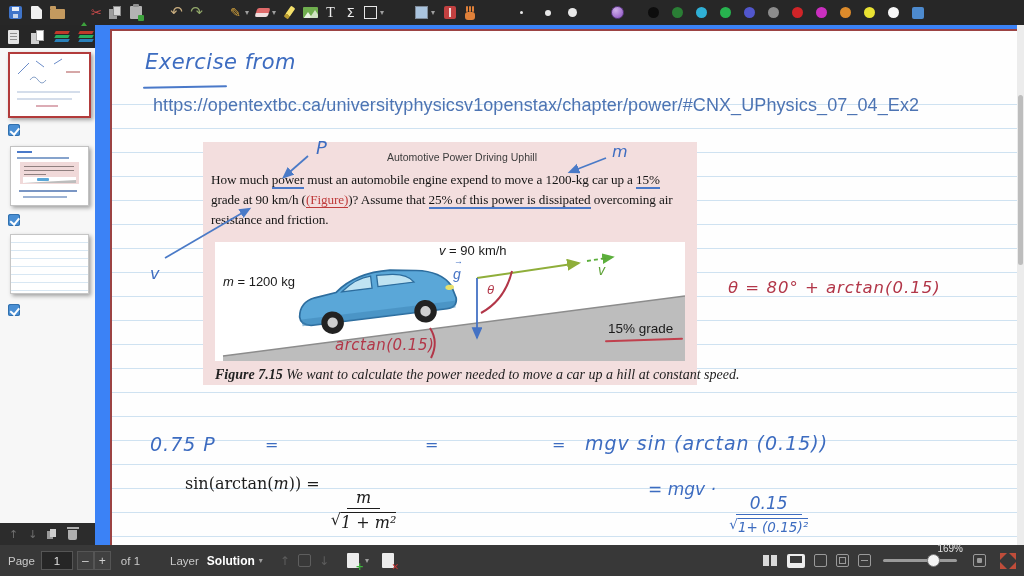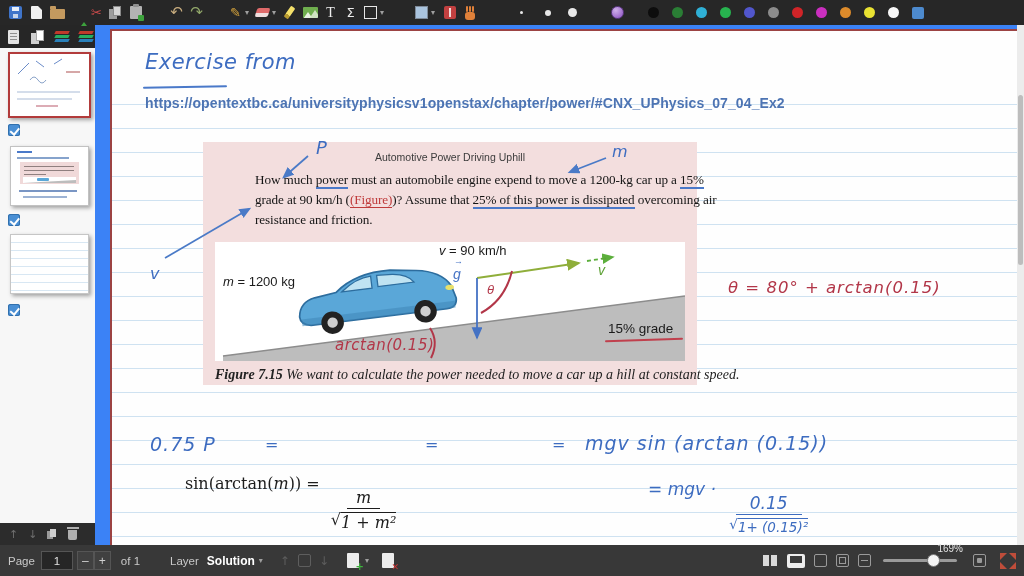--- a/index.html
+++ b/index.html
@@ -68,21 +68,21 @@
 
   
   #canvas{position:absolute;left:95px;top:25px;width:929px;height:520px;background:#3b82f6;overflow:hidden;}
   #page{position:absolute;left:15px;top:4px;width:920px;height:620px;background:#fefefe;border:2px solid #9c4343;cursor:crosshair;}
   #ruled{position:absolute;left:0;top:73px;right:0;bottom:0;
          background:repeating-linear-gradient(to bottom,#cfe2f1 0 1.3px,transparent 1.3px 24px);}
   .hw{font-family:"DejaVu Sans",sans-serif;font-style:italic;color:#3d6cc0;}
   .hwr{font-family:"DejaVu Sans",sans-serif;font-style:italic;color:#b23648;}
   .linkish{color:#4d74b3;font-weight:500;letter-spacing:.1px;}
   #pinkbox{position:absolute;left:91px;top:111px;width:494px;height:243px;background:#f3dede;}
-  .pl{position:absolute;left:8px;white-space:nowrap;font-family:"Liberation Serif",serif;font-size:13.2px;color:#141414;letter-spacing:-.1px;margin-left:44px;}
+  .pl{position:absolute;left:8px;white-space:nowrap;font-family:"Liberation Serif",serif;font-size:13.2px;color:#141414;letter-spacing:-.1px;}
   .u-blue{border-bottom:2px solid #4a79c9;}
   .fig-link{color:#bf3b3b;border-bottom:1.5px solid #bf3b3b;cursor:pointer;}
   #figarea{position:absolute;left:12px;top:100px;width:470px;height:119px;background:#fff;}
   .flabel{position:absolute;white-space:nowrap;font-size:13px;color:#1b1b1b;}
   .vec{position:relative;display:inline-block;font-style:italic;}
   .vec::after{content:"→";position:absolute;left:1px;top:-10px;font-size:9px;}
   .fcap{position:absolute;left:12px;top:225px;font-family:"Liberation Serif",serif;font-style:italic;font-size:14px;color:#222;white-space:nowrap;}
   .frac{display:inline-flex;flex-direction:column;align-items:center;vertical-align:-14px;}
   .frac .num{border-bottom:1.4px solid currentColor;padding:0 9px 1px;}
   .frac .den{display:flex;align-items:flex-start;padding-top:1px;}
@@ -275,24 +275,24 @@
     </div>
   </div>
 
   <div id="canvas">
     <div id="page">
       <div id="ruled"></div>
 
       <div class="abs hw" style="left:33px;top:19px;font-size:21px;font-weight:500;letter-spacing:.5px;">Exercise from</div>
       <div class="abs" style="left:31px;top:55px;width:84px;height:2px;background:#4a79c9;transform:rotate(-1deg);border-radius:2px;"></div>
 
-      <div class="abs linkish" style="left:33px;top:64px;font-size:14px;font-weight:bold;">https://opentextbc.ca/universityphysicsv1openstax/chapter/power/#CNX_UPhysics_07_04_Ex2</div>
+      <div class="abs linkish" style="left:41px;top:64px;font-size:18px;">https://opentextbc.ca/universityphysicsv1openstax/chapter/power/#CNX_UPhysics_07_04_Ex2</div>
 
       <div id="pinkbox">
-        <div style="position:absolute;left:0;top:9px;width:100%;text-align:center;font-size:10.5px;color:#3c3c3c;">Automotive Power Driving Uphill</div>
+        <div style="position:absolute;left:12px;top:9px;width:100%;text-align:center;font-size:10.5px;color:#3c3c3c;">Automotive Power Driving Uphill</div>
         <div class="pl" style="top:30px;">
           <span>How much </span><span class="u-blue">power</span><span> must an automobile engine expend to move a 1200-kg car up a </span><span class="u-blue">15%</span>
         </div>
         <div class="pl" style="top:50px;">
           <span>grade at 90 km/h (</span><span class="fig-link">(Figure)</span><span>)? Assume that </span><span class="u-blue">25% of this power is dissipated</span><span> overcoming air</span>
         </div>
         <div class="pl" style="top:70px;">
           <span>resistance and friction.</span>
         </div>
 

